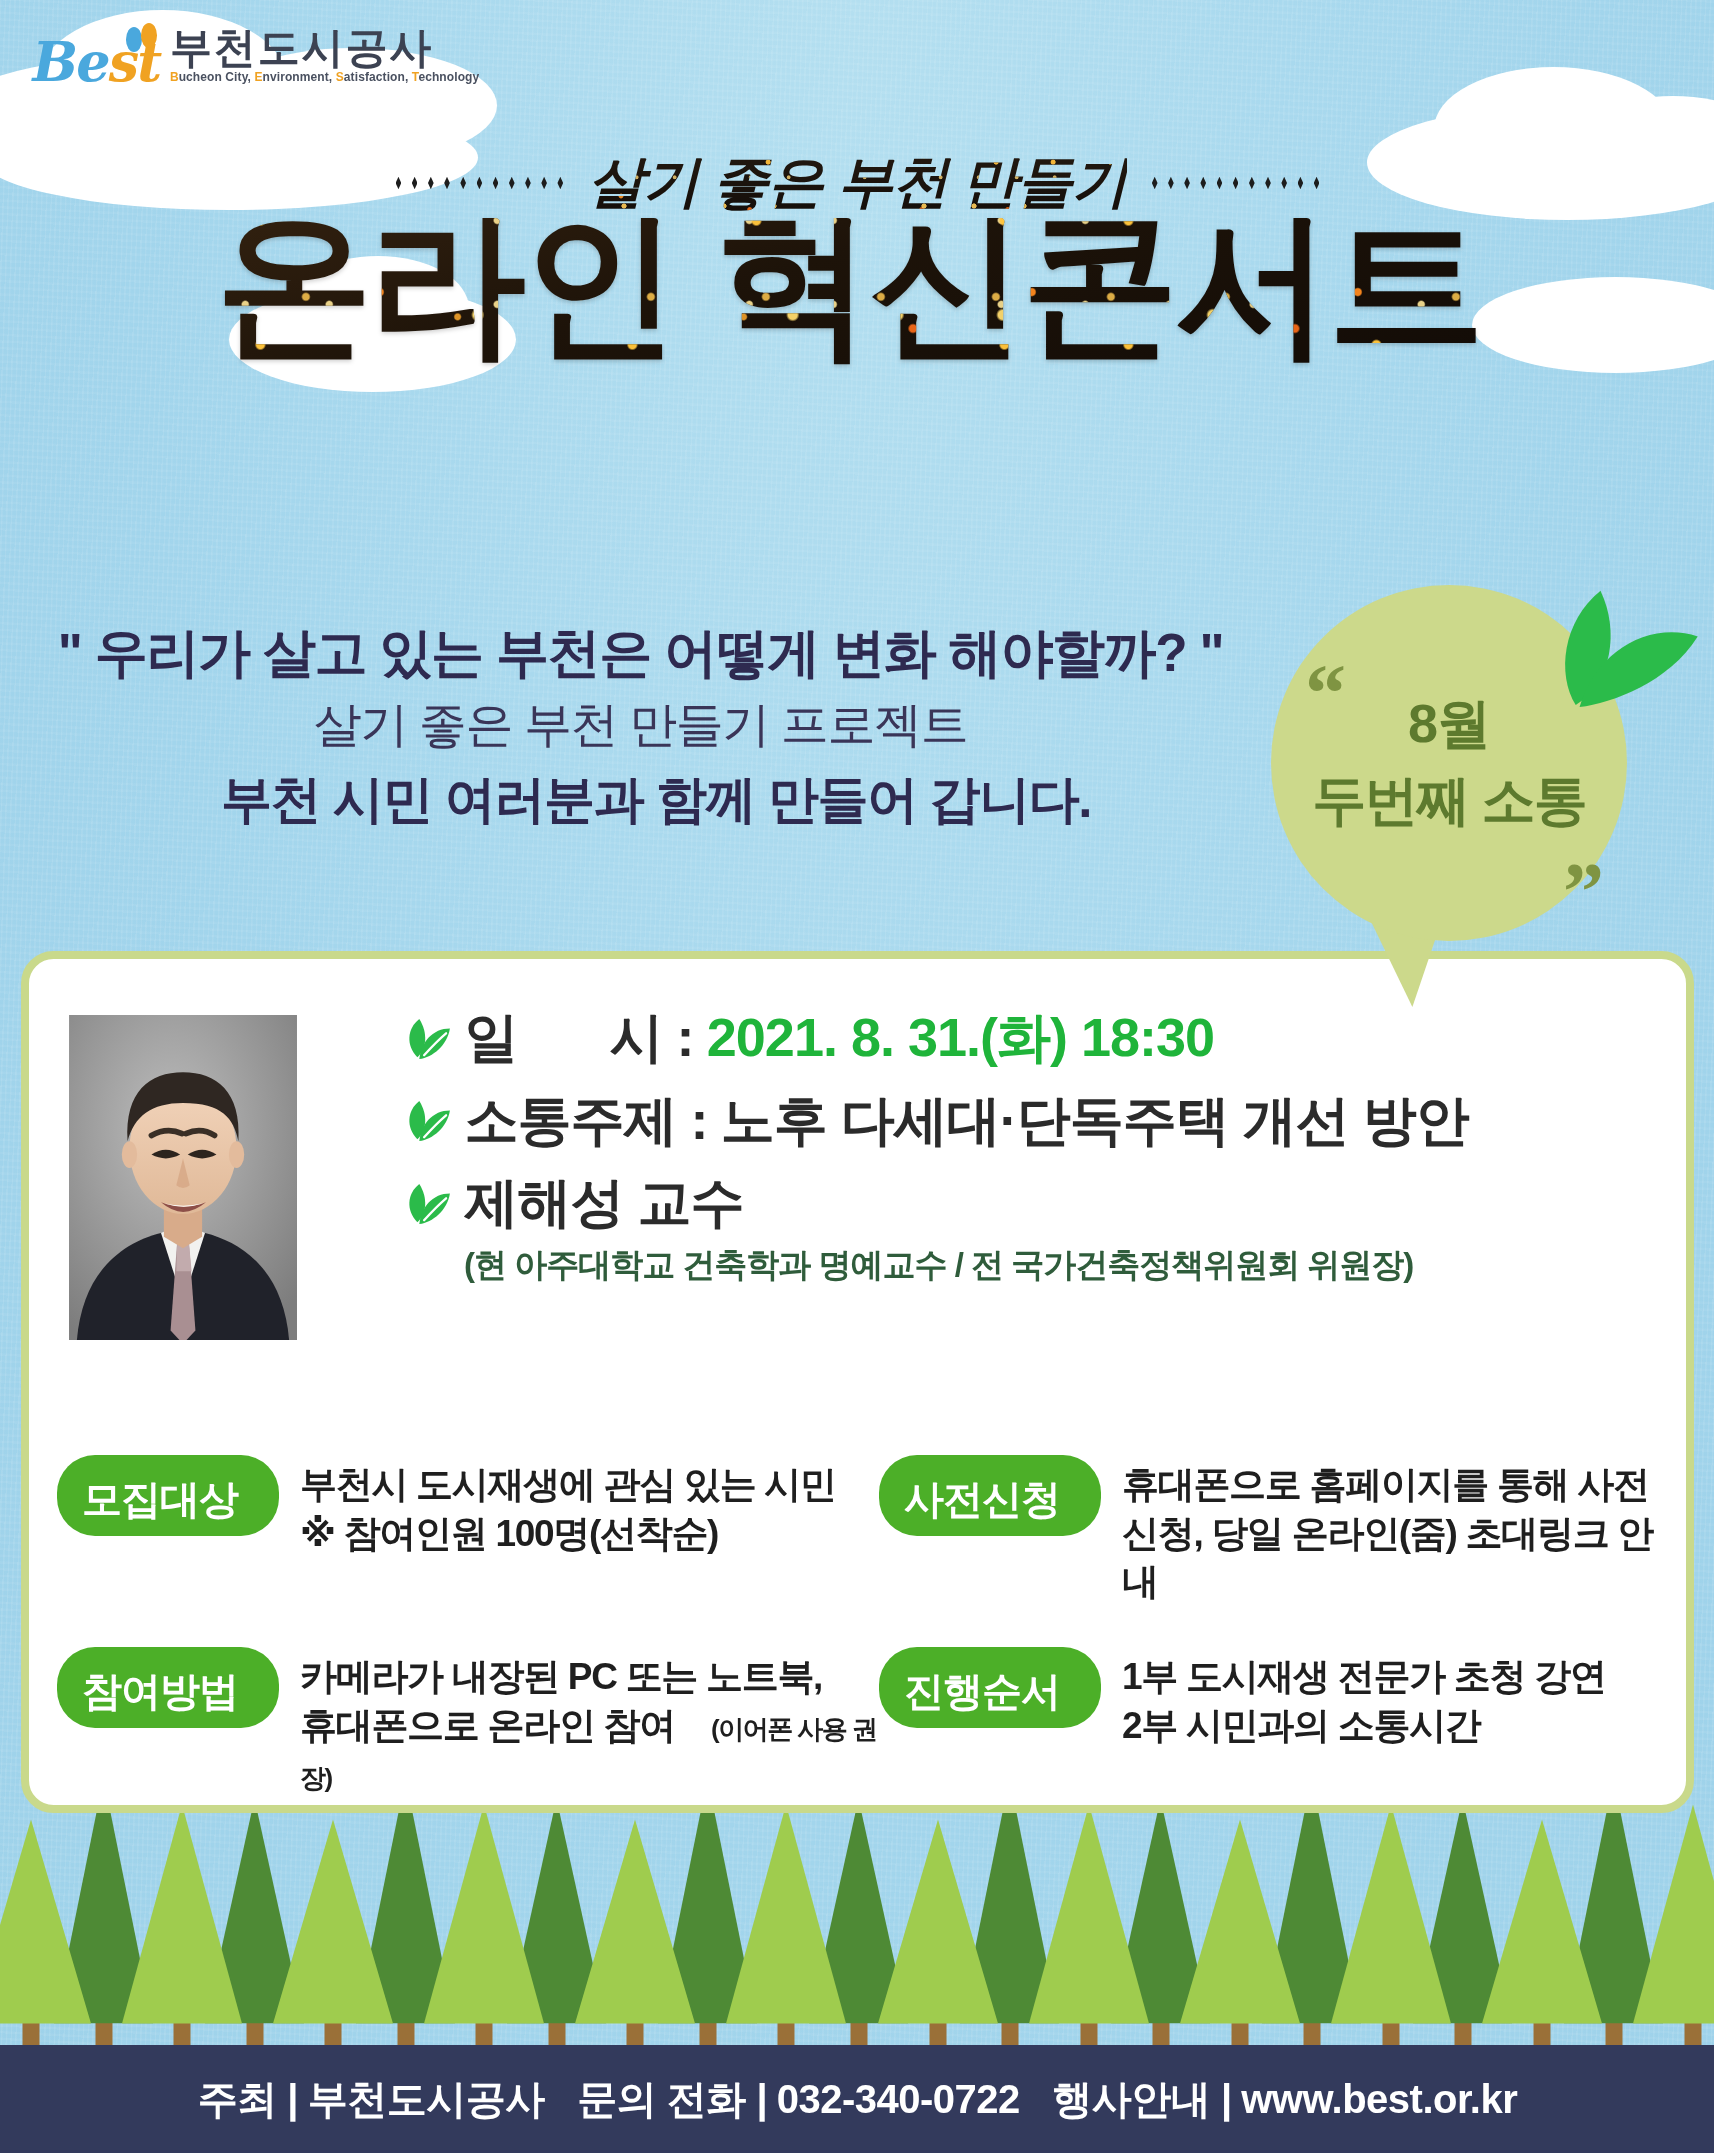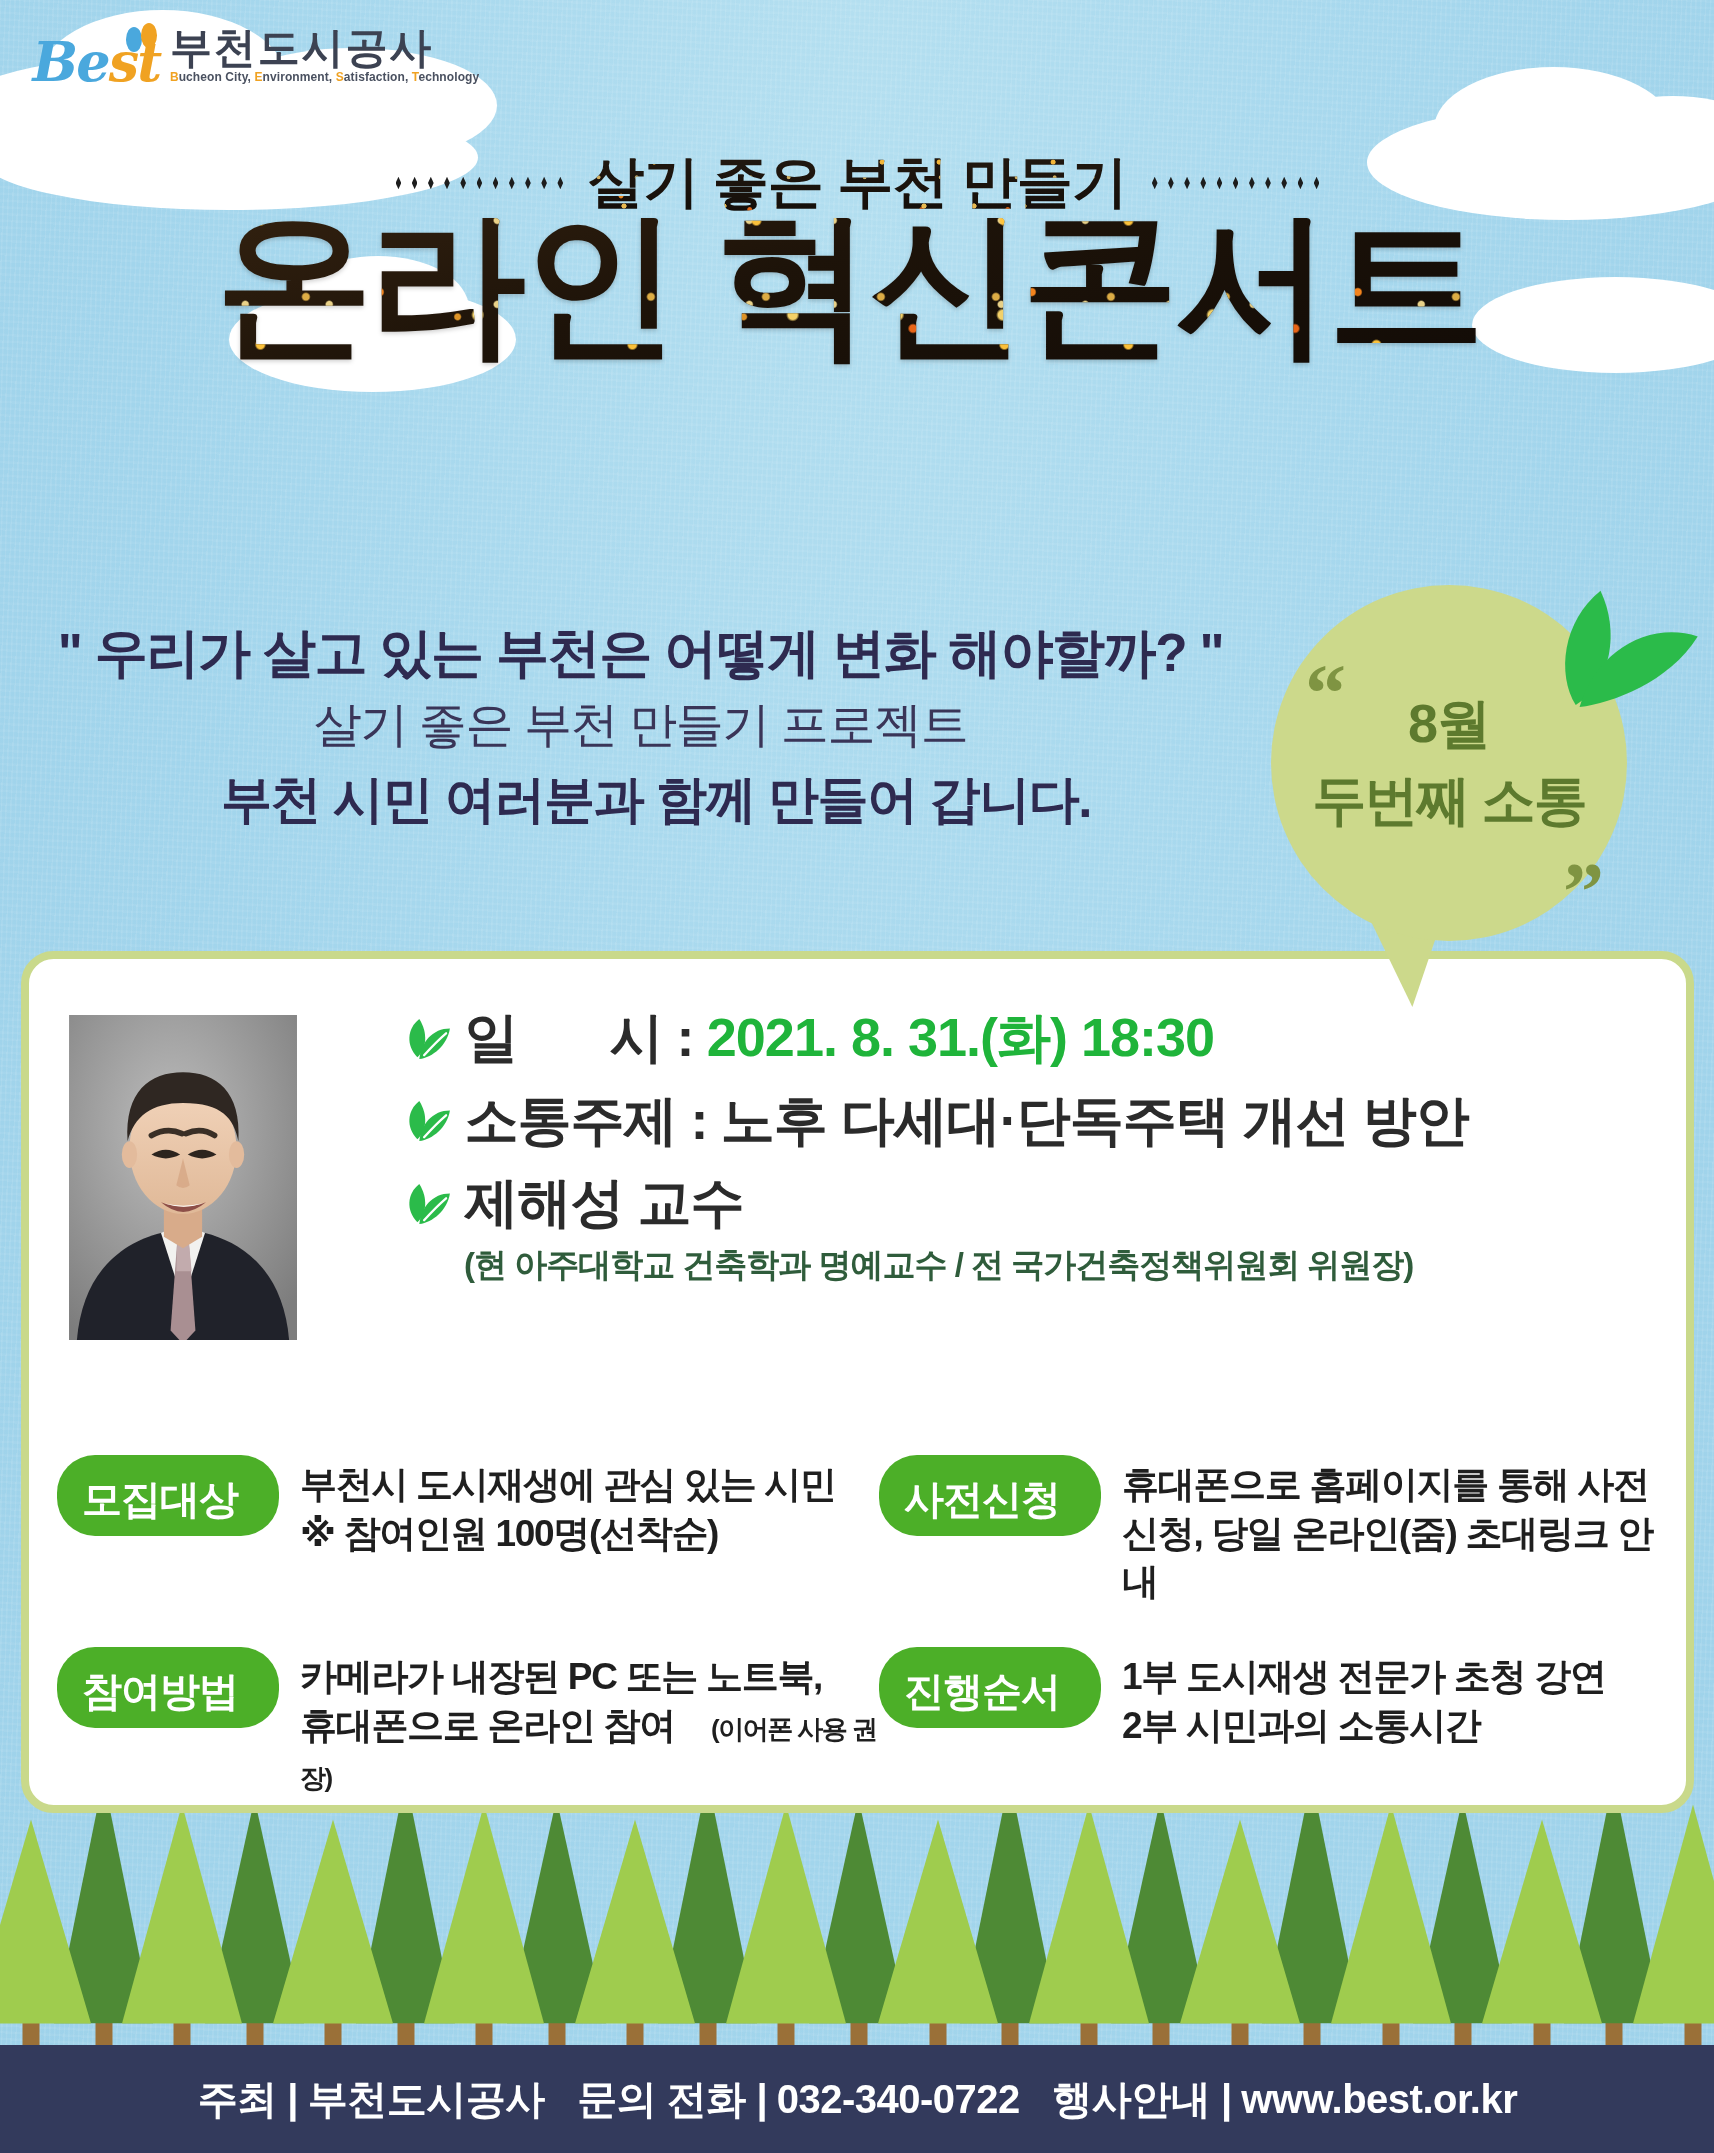--- a/index.html
+++ b/index.html
@@ -66,21 +66,21 @@
     font-size:56px;font-weight:900;letter-spacing:-1px;white-space:nowrap;
     color:#171310;
     background-image:
       radial-gradient(circle at 16% 30%, rgba(255,190,60,.95) 0 2.1px, transparent 2.9px),
       radial-gradient(circle at 44% 68%, rgba(255,150,40,.9) 0 1.9px, transparent 2.9px),
       radial-gradient(circle at 72% 22%, rgba(255,205,90,.9) 0 2.3px, transparent 2.9px),
       radial-gradient(circle at 88% 75%, rgba(255,120,30,.85) 0 1.9px, transparent 2.9px),
       radial-gradient(circle at 28% 85%, rgba(255,215,120,.8) 0 1.5px, transparent 2.3px),
       linear-gradient(180deg,#241a11 0%,#120d09 100%);
     background-size:57px 57px,75px 75px,50px 50px,86px 86px,38px 38px,100% 100%;
-    -webkit-background-clip:text;background-clip:text;
+    -webkit-background-clip:text;background-clip:text;font-style:italic;
     -webkit-text-fill-color:transparent;
   }
 
   
   #maintitle{
     position:absolute;top:191px;left:0;width:1697px;text-align:center;z-index:5;
     font-size:157px;font-weight:900;letter-spacing:-3.8px;line-height:1.18;
     white-space:nowrap;
     color:#1a120b;
     background-image:

